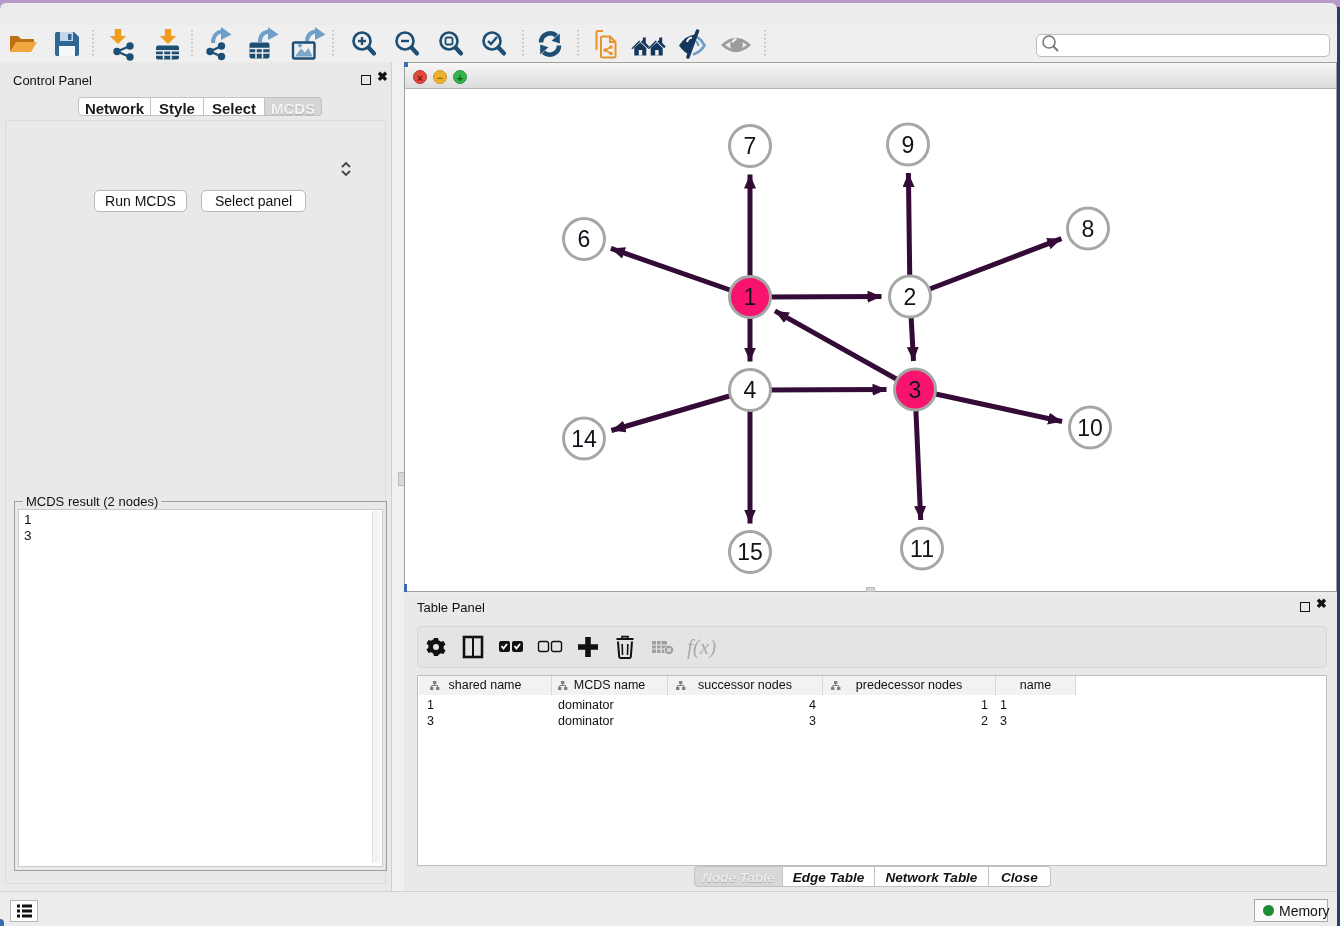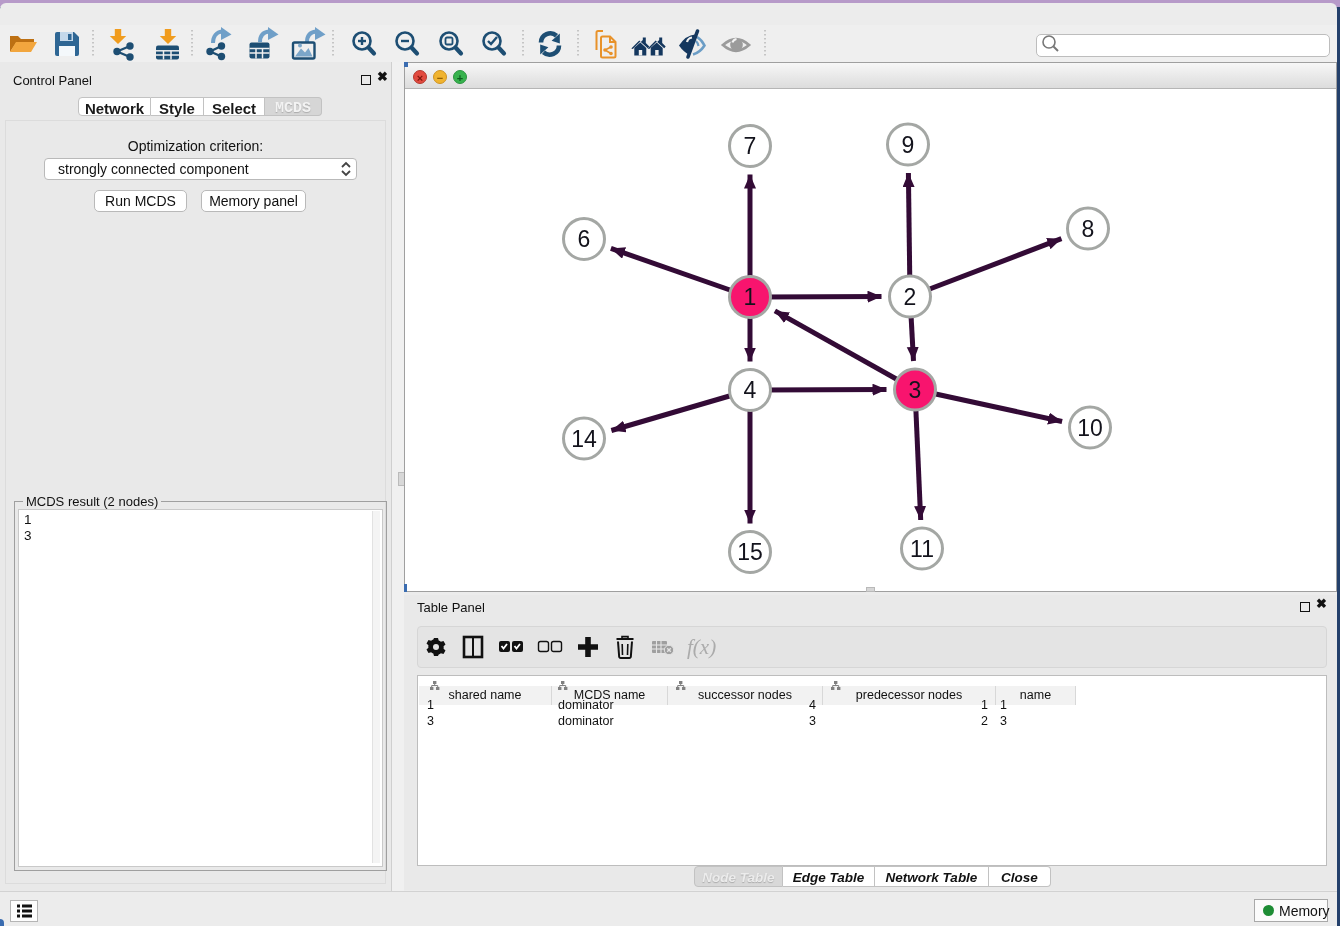--- a/index.html
+++ b/index.html
@@ -15,21 +15,21 @@
   #toolbar{position:absolute;left:0;top:22px;width:1337px;height:37px;background:#efefef;}
   #searchbox{position:absolute;left:1036px;top:31px;width:292px;height:21px;background:#fff;border:1px solid #bdbdbd;border-radius:5px;}
   
   #cpanel{position:absolute;left:0;top:59px;width:391px;height:829px;background:#e9e9e9;border-right:1px solid #cfcfcf;}
   #cpTitle{position:absolute;left:13px;top:11px;font-size:13px;color:#111;}
   .maxbox{position:absolute;width:10px;height:10px;border:1.5px solid #111;box-sizing:border-box;}
   .closex{position:absolute;font-size:13px;font-weight:bold;color:#111;}
   .tabrow{position:absolute;display:flex;}
   .tab{height:19px;line-height:22px;font-size:15px;font-weight:bold;text-align:center;background:#fff;border:1px solid #c2c2c2;border-left:none;color:#1a1a1a;box-sizing:border-box;}
   .tab.first{border-left:1px solid #c2c2c2;border-radius:4px 0 0 4px;}
-  .tab.last{border-radius:0 4px 4px 0;font-family:Liberation Mono, monospace;}
+  .tab.last{border-radius:0 4px 4px 0;}
   .tab.sel{background:#d6d6d6;color:#f3f3f3;text-shadow:0 1px 1px #aaa;}
   #cpInner{position:absolute;left:5px;top:58px;width:381px;height:764px;background:#e9e9e9;border:1px solid #dcdcdc;box-sizing:border-box;}
   #optlabel{position:absolute;left:0;top:76px;width:391px;text-align:center;font-size:14px;color:#111;}
   #selbox{position:absolute;left:44px;top:96px;width:313px;height:22px;background:#fff;border:1px solid #b9b9b9;border-radius:4px;box-sizing:border-box;font-size:14px;line-height:20px;color:#111;padding-left:13px;}
   .btn{position:absolute;height:22px;background:#fff;border:1px solid #b9b9b9;border-radius:5px;box-sizing:border-box;font-size:14px;text-align:center;line-height:20px;color:#111;}
   #fieldset{position:absolute;left:14px;top:439px;width:371px;height:368px;border:1px solid #9f9f9f;}
   #fslegend{position:absolute;left:8px;top:-8px;background:#e9e9e9;font-size:13px;color:#111;padding:0 3px;}
   #fsinner{position:absolute;left:3px;top:7px;width:363px;height:356px;background:#fff;border:1px solid #c9c9c9;}
   #fstext{position:absolute;left:5px;top:2px;font-size:13.5px;color:#111;line-height:16px;}
   #fsscroll{position:absolute;right:2px;top:1px;width:7px;height:352px;background:#f4f4f4;border-left:1px solid #e2e2e2;}
@@ -38,21 +38,21 @@
   #vgrip{position:absolute;left:398px;top:469px;width:8px;height:12px;background:#d8d8d8;border:1px solid #bbb;}
   
   #netwin{position:absolute;left:404px;top:59px;width:933px;height:530px;background:#fff;border:1px solid #9f9f9f;box-sizing:border-box;}
   #nettitle{position:absolute;left:0;top:0;width:931px;height:25px;background:linear-gradient(#f7f7f7,#dcdcdc);border-bottom:1px solid #b5b5b5;}
   .mtl{position:absolute;top:7px;width:14px;height:14px;border-radius:50%;box-sizing:border-box;text-align:center;font-size:11px;font-weight:bold;line-height:14px;}
   #netname{position:absolute;top:6px;left:0;width:931px;text-align:center;font-size:13px;color:#111;font-weight:bold;}
   
   #tpanel{position:absolute;left:404px;top:592px;width:933px;height:295px;background:#e9e9e9;}
   #ttoolbar{position:absolute;left:13px;top:31px;width:910px;height:42px;background:#e4e4e4;border:1px solid #d6d6d6;border-radius:4px;box-sizing:border-box;}
   #ttable{position:absolute;left:13px;top:80px;width:910px;height:191px;background:#fff;border:1px solid #bdbdbd;box-sizing:border-box;}
-  .thead{position:absolute;top:0;height:19px;background:#f2f2f2;border-right:1px solid #d8d8d8;box-sizing:border-box;font-size:12.5px;color:#111;text-align:center;line-height:19px;margin-top:10px;}
+  .thead{position:absolute;top:0;height:19px;background:#f2f2f2;border-right:1px solid #d8d8d8;box-sizing:border-box;font-size:12.5px;color:#111;text-align:center;line-height:19px;}
   .trow{position:absolute;font-size:12.5px;color:#111;height:16px;line-height:16px;}
   .btab{height:21px;line-height:21px;font-size:13.5px;text-align:center;background:#fff;border:1px solid #c2c2c2;border-left:none;color:#111;box-sizing:border-box;font-weight:bold;}
   
   #statusbar{position:absolute;left:0;top:888px;width:1337px;height:33px;background:#ececec;border-top:1px solid #d2d2d2;}
 </style>
 </head>
 <body>
 <div id="stage">
   <div id="purple"></div>
   <div id="app">
@@ -217,28 +217,26 @@
       <div id="cpTitle">Control Panel</div>
       <div class="maxbox" style="left:361px;top:13px;"></div>
       <div class="closex" style="left:377px;top:7px;">✖</div>
       <div class="tabrow" style="left:78px;top:35px;">
         <div class="tab first" style="width:73px;">Network</div>
         <div class="tab" style="width:53px;">Style</div>
         <div class="tab" style="width:61px;">Select</div>
         <div class="tab sel last" style="width:57px;">MCDS</div>
       </div>
       <div id="cpInner"></div>
-      <div id="optlabel">Optimization criterion:</div>
-      <div id="selbox">strongly connected component</div>
       <svg width="16" height="18" style="position:absolute;left:338px;top:98px;">
         <path d="M4,7 L8,3 L12,7" stroke="#444" stroke-width="1.8" fill="none"></path>
         <path d="M4,11 L8,15 L12,11" stroke="#444" stroke-width="1.8" fill="none"></path>
       </svg>
       <div class="btn" style="left:94px;top:128px;width:93px;">Run MCDS</div>
-      <div class="btn" style="left:201px;top:128px;width:105px;">Memory panel</div>
+      <div class="btn" style="left:201px;top:128px;width:105px;">Select panel</div>
       <div id="fieldset">
         <div id="fslegend">MCDS result (2 nodes)</div>
         <div id="fsinner">
           <div id="fstext">1<br>3</div>
           <div id="fsscroll"></div>
         </div>
       </div>
     </div>
     <div id="vsplit"></div>
     <div id="vgrip"></div>

